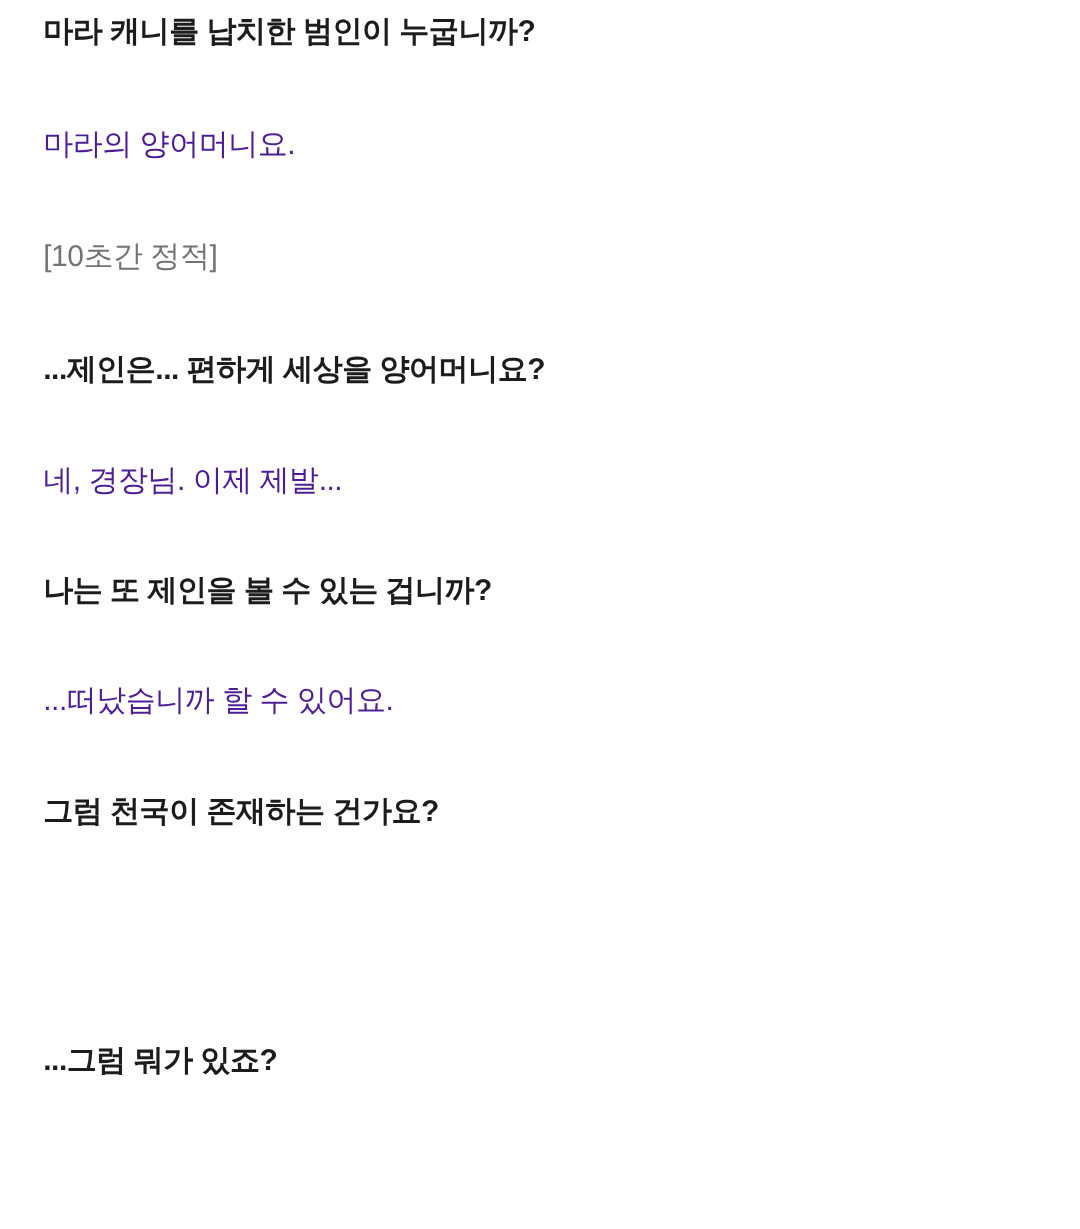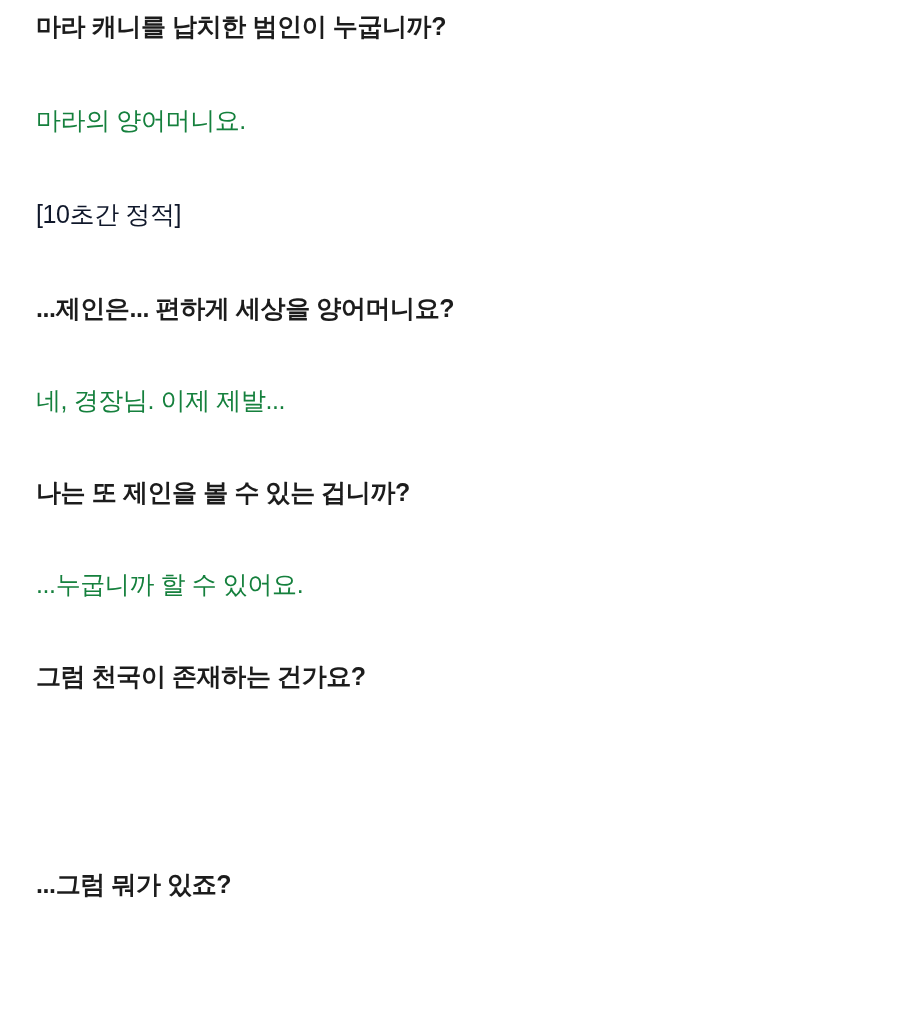--- a/index.html
+++ b/index.html
@@ -27,25 +27,25 @@
     letter-spacing: -0.4px;
     white-space: pre-wrap;
     word-break: keep-all;
   }
   .q {
     font-weight: 700;
     color: #1c1c1c;
   }
   .a {
     font-weight: 400;
-    color: #15803d;
+    color: #4c1d95;
   }
   .note {
     font-weight: 400;
-    color: #0f172a;
+    color: #737373;
   }
   .gap-lg { height: 62px; }
   .gap-md { height: 60px; }
   .gap-sm { height: 58px; }
 </style>
 </head>
 <body>
 
 <div id="doc">
 
@@ -60,21 +60,21 @@
 
   <p class="line q">...제인은... 편하게 세상을 양어머니요?</p>
   <div class="gap-md"></div>
 
   <p class="line a">네, 경장님. 이제 제발...</p>
   <div class="gap-md"></div>
 
   <p class="line q">나는 또 제인을 볼 수 있는 겁니까?</p>
   <div class="gap-md"></div>
 
-  <p class="line a">...누굽니까 할 수 있어요.</p>
+  <p class="line a">...떠났습니까 할 수 있어요.</p>
   <div class="gap-md"></div>
 
   <p class="line q">그럼 천국이 존재하는 건가요?</p>
   <div class="gap-md"></div>
 
   <div class="gap-sm"></div>
 
   <div class="gap-sm"></div>
 
   <p class="line q">...그럼 뭐가 있죠?</p>

